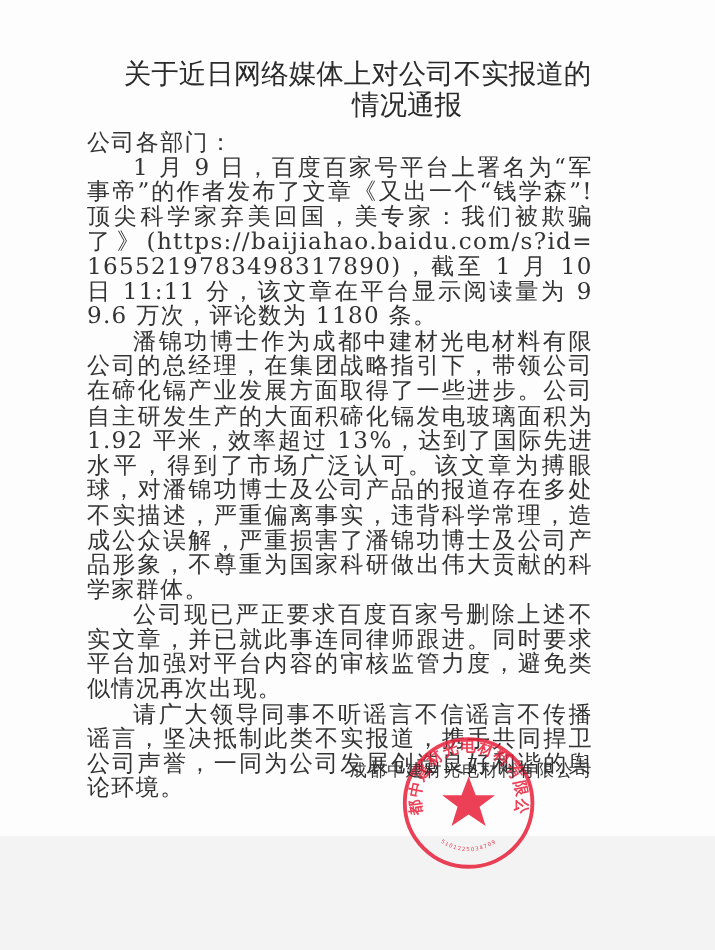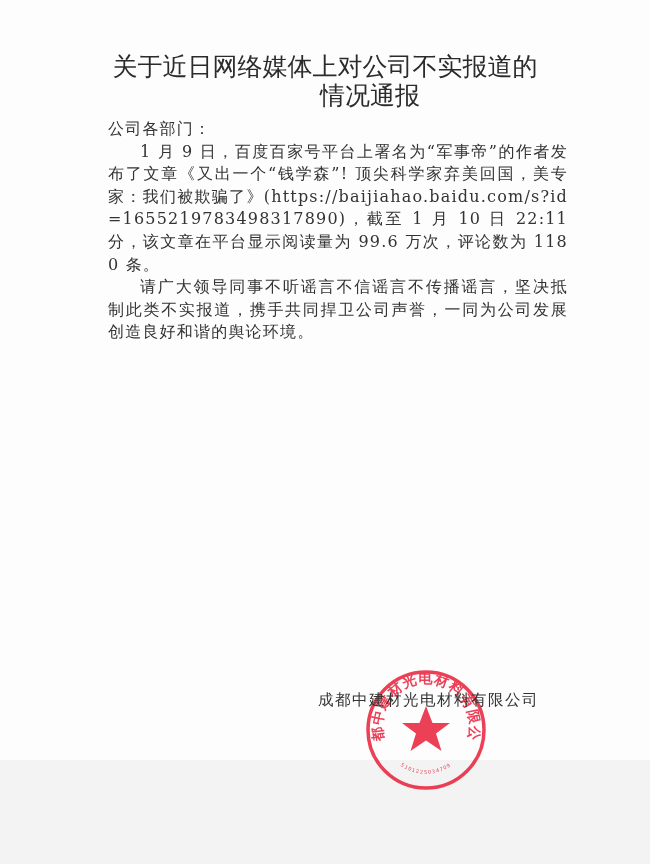--- a/index.html
+++ b/index.html
@@ -1,38 +1,40 @@
 <!DOCTYPE html>
 <html><head>
 <meta charset="utf-8">
 <style>
   html, body { margin:0; padding:0; }
   body { width:650px; height:864px; background:#f3f3f3; position:relative; overflow:hidden; }
   .page { position:absolute; left:0; top:0; width:650px; height:760px; background:#fdfdfd;padding-left:42px; }
   .title { position:absolute; left:0; width:650px; text-align:center; font-family:"DejaVu Sans", sans-serif; font-size:25px; color:#2b2b2b; letter-spacing:0px; }
   .t1 { top:50px; }
   .t2 { top:79px;margin-left:45px; }
-  .body { position:absolute; left:108px; top:118px; width:460px; font-family:"DejaVu Serif", serif; font-size:16px; line-height:22.6px; color:#333; letter-spacing:1.2px; text-align:justify; }
+  .body { position:absolute; left:79px; top:118px; width:460px; font-family:"DejaVu Serif", serif; font-size:21px; line-height:22.6px; color:#333; letter-spacing:1.2px; text-align:justify; }
   .body p { margin:0; text-indent:2em; word-break:break-all; }
   .body p.salutation { text-indent:0; }
   .sign { position:absolute; left:0; width:650px; font-family:"DejaVu Serif", serif; font-size:15.5px; color:#333; letter-spacing:1.5px; }
   .sign1 { top:690px; left:318px; width:260px; }
   .sign2 { top:714px; left:370px; width:200px; }
   .stamp { position:absolute; left:364px; top:668px; width:124px; height:124px; opacity:0.85; }
 </style>
 </head>
 <body>
 
 <div class="page">
   <div class="title t1">关于近日网络媒体上对公司不实报道的</div>
   <div class="title t2">情况通报</div>
 
   <div class="body">
     <p class="salutation">公司各部门：</p>
-    <p>1 月 9 日，百度百家号平台上署名为“军事帝”的作者发布了文章《又出一个“钱学森”! 顶尖科学家弃美回国，美专家：我们被欺骗了》(https://baijiahao.baidu.com/s?id=1655219783498317890)，截至 1 月 10 日 22:11 分，该文章在平台显示阅读量为 99.6 万次，评论数为 1180 条。</p>
+    <p>1 月 9 日，百度百家号平台上署名为“军事帝”的作者发布了文章《又出一个“钱学森”! 顶尖科学家弃美回国，美专家：我们被欺骗了》(https://baijiahao.baidu.com/s?id=1655219783498317890)，截至 1 月 10 日 11:11 分，该文章在平台显示阅读量为 99.6 万次，评论数为 1180 条。</p>
+    <p>潘锦功博士作为成都中建材光电材料有限公司的总经理，在集团战略指引下，带领公司在碲化镉产业发展方面取得了一些进步。公司自主研发生产的大面积碲化镉发电玻璃面积为 1.92 平米，效率超过 13%，达到了国际先进水平，得到了市场广泛认可。该文章为搏眼球，对潘锦功博士及公司产品的报道存在多处不实描述，严重偏离事实，违背科学常理，造成公众误解，严重损害了潘锦功博士及公司产品形象，不尊重为国家科研做出伟大贡献的科学家群体。</p>
+    <p>公司现已严正要求百度百家号删除上述不实文章，并已就此事连同律师跟进。同时要求平台加强对平台内容的审核监管力度，避免类似情况再次出现。</p>
     <p>请广大领导同事不听谣言不信谣言不传播谣言，坚决抵制此类不实报道，携手共同捍卫公司声誉，一同为公司发展创造良好和谐的舆论环境。</p>
   </div>
 
   <svg class="stamp" viewBox="0 0 124 124">
     <defs>
       <path id="arc" d="M 20 72 A 44 44 0 1 1 104 72"></path>
       <path id="arcb" d="M 30 92 A 44 44 0 0 0 94 92"></path>
     </defs>
     <circle cx="62" cy="62" r="58" fill="none" stroke="#e8203a" stroke-width="3.5"></circle>
     <text font-family="DejaVu Sans, sans-serif" font-size="14" font-weight="bold" fill="#e8203a" letter-spacing="1">

